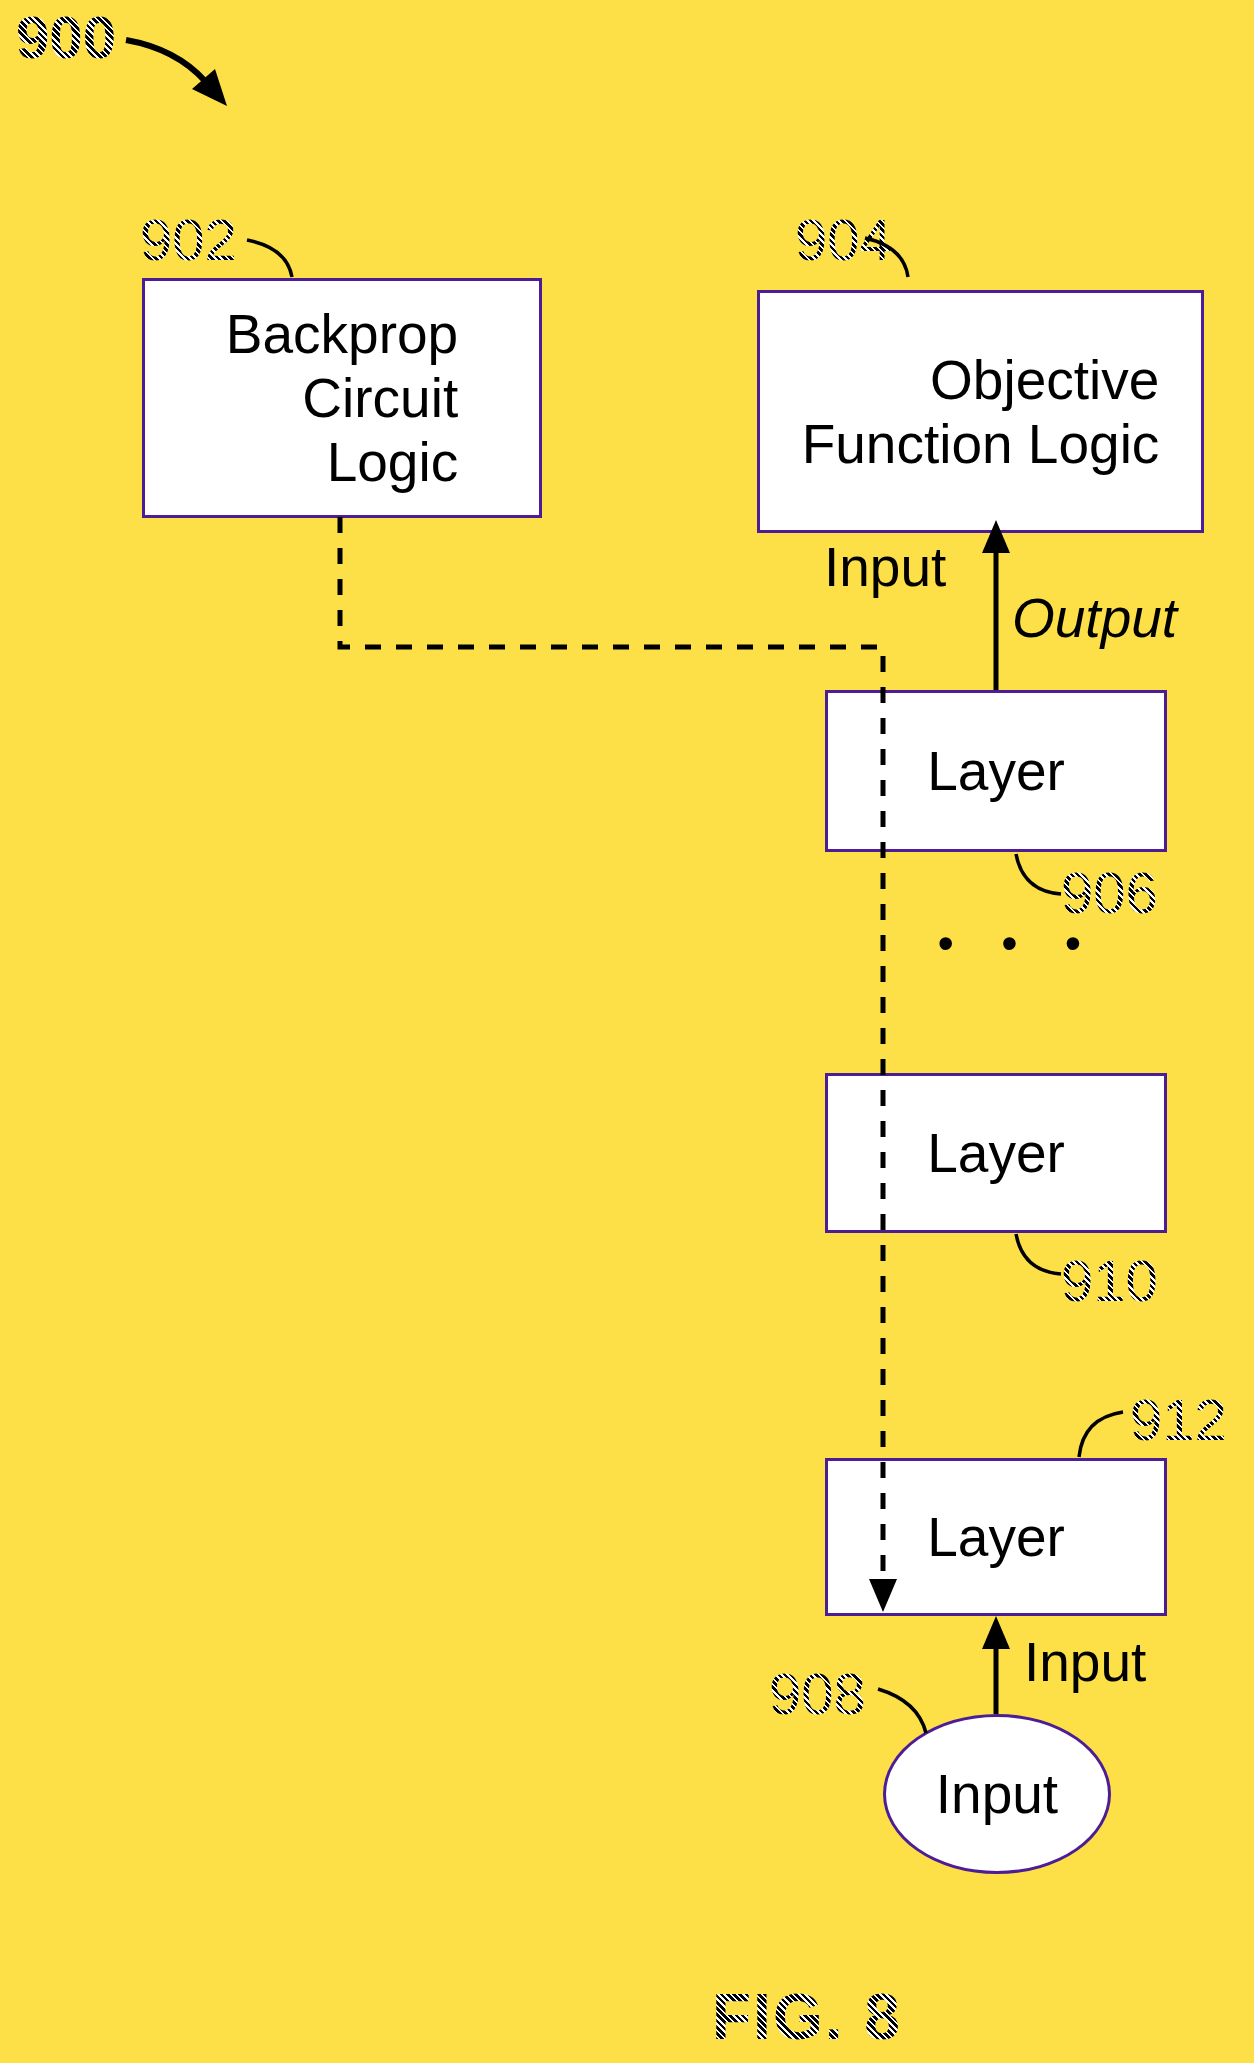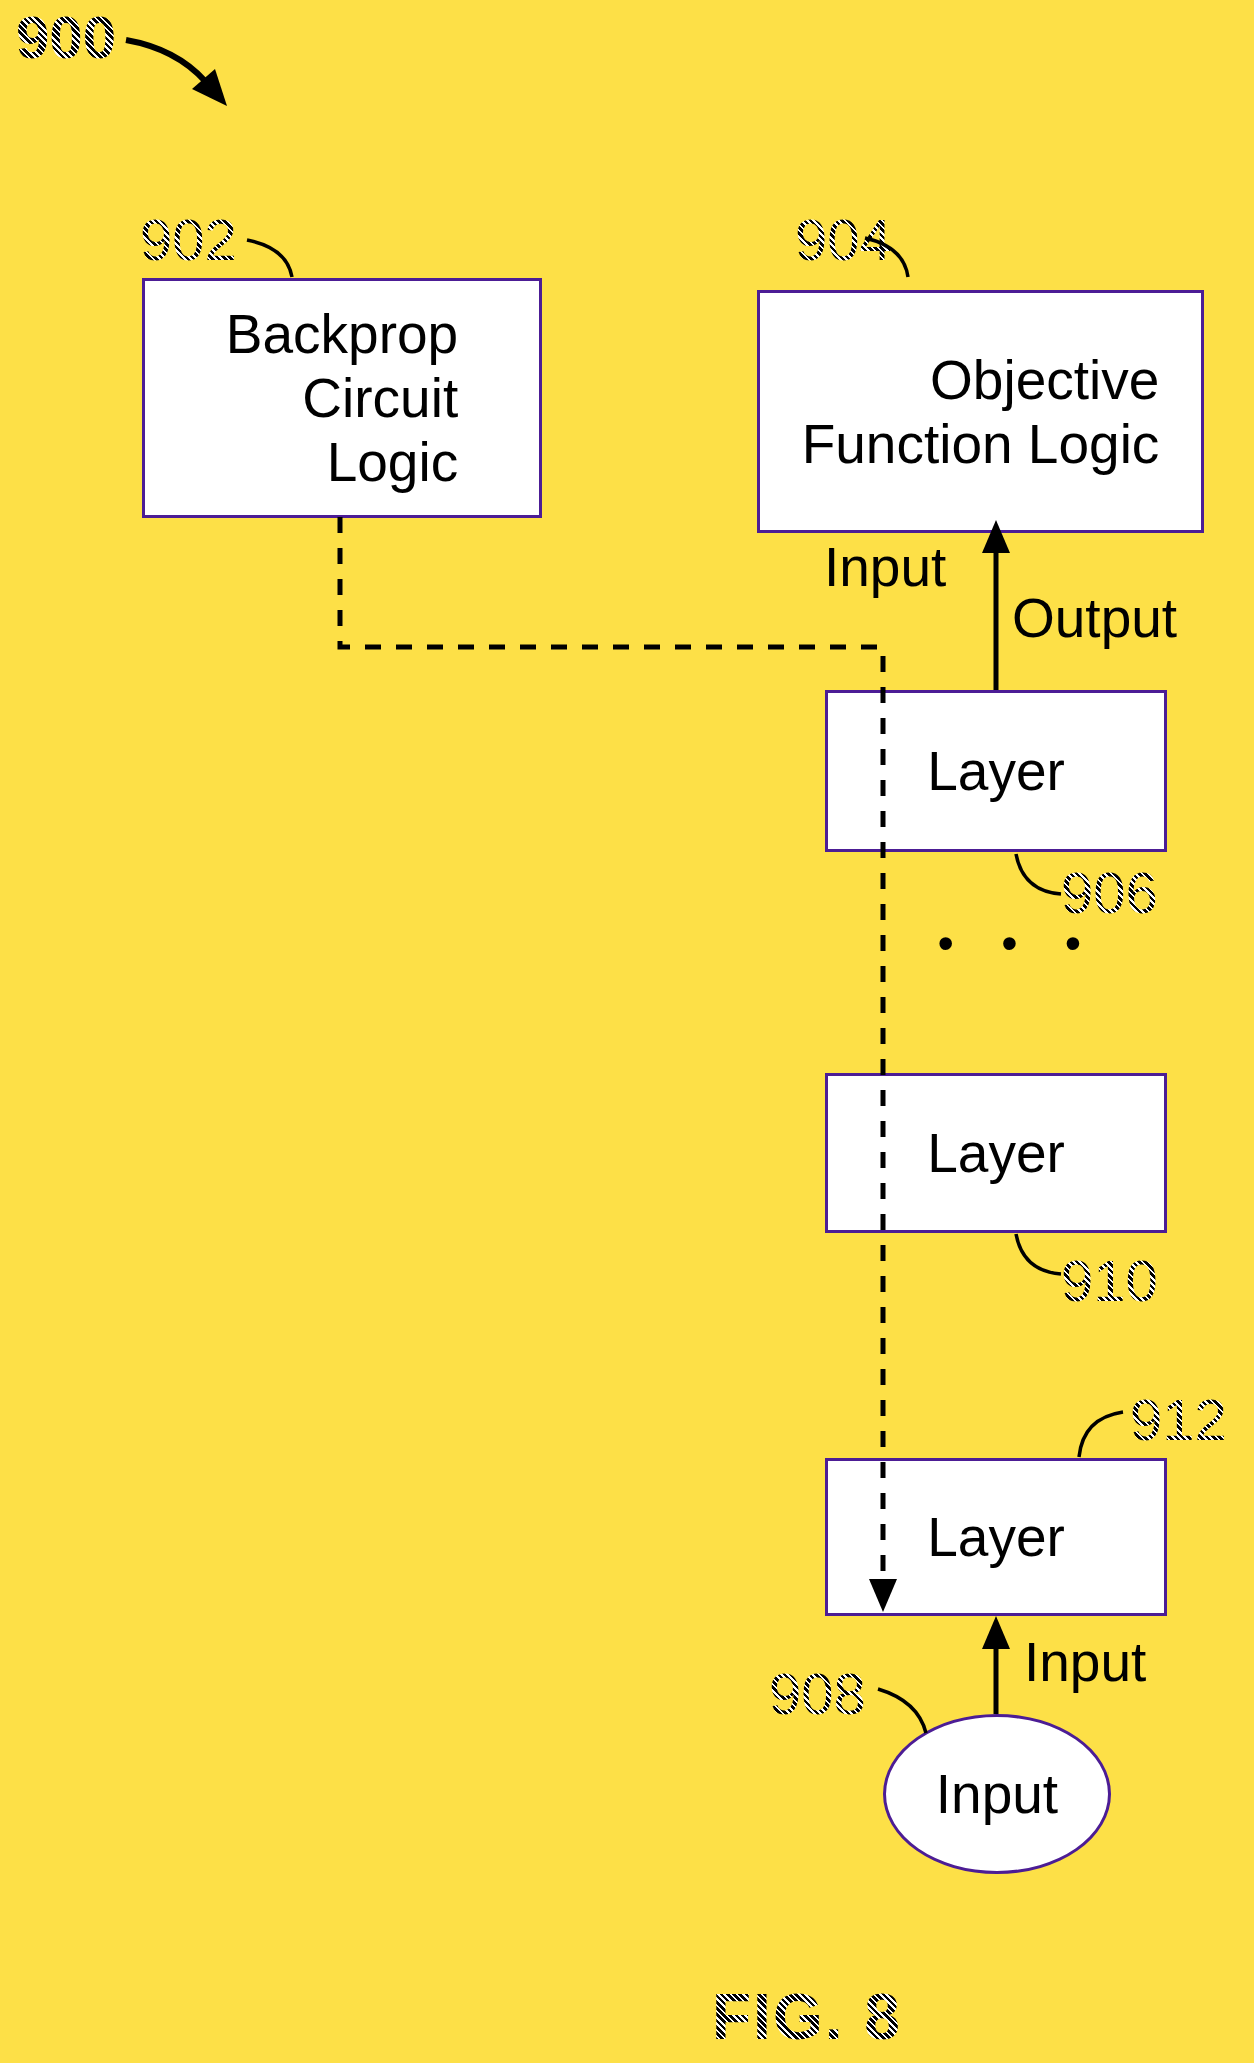--- a/index.html
+++ b/index.html
@@ -132,21 +132,21 @@
 
   <div class="node" style="left:825px; top:1458px; width:342px; height:158px;">
     <div class="node-label">Layer</div>
   </div>
 
   <div class="node ellipse" style="left:883px; top:1714px; width:228px; height:160px;">
     <div class="node-label">Input</div>
   </div>
 
   <div class="edge-label" style="left:824px; top:540px;">Input</div>
-  <div class="edge-label" style="left:1012px; top:591px;">Output</div>
+  <div class="edge-label" style="left:1012px; top:591px;font-style:italic;">Output</div>
   <div class="edge-label" style="left:1024px; top:1635px;">Input</div>
 
   <div class="dots">• • •</div>
 
   <div class="caption hatched">FIG. 8</div>
 
   <svg class="overlay" width="1254" height="2063" viewBox="0 0 1254 2063">
 
     <path d="M 126 40 C 160 46 186 60 205 81" fill="none" stroke="#000" stroke-width="6"></path>
     <polygon points="227,106 192,89 215,69" fill="#000"></polygon>

